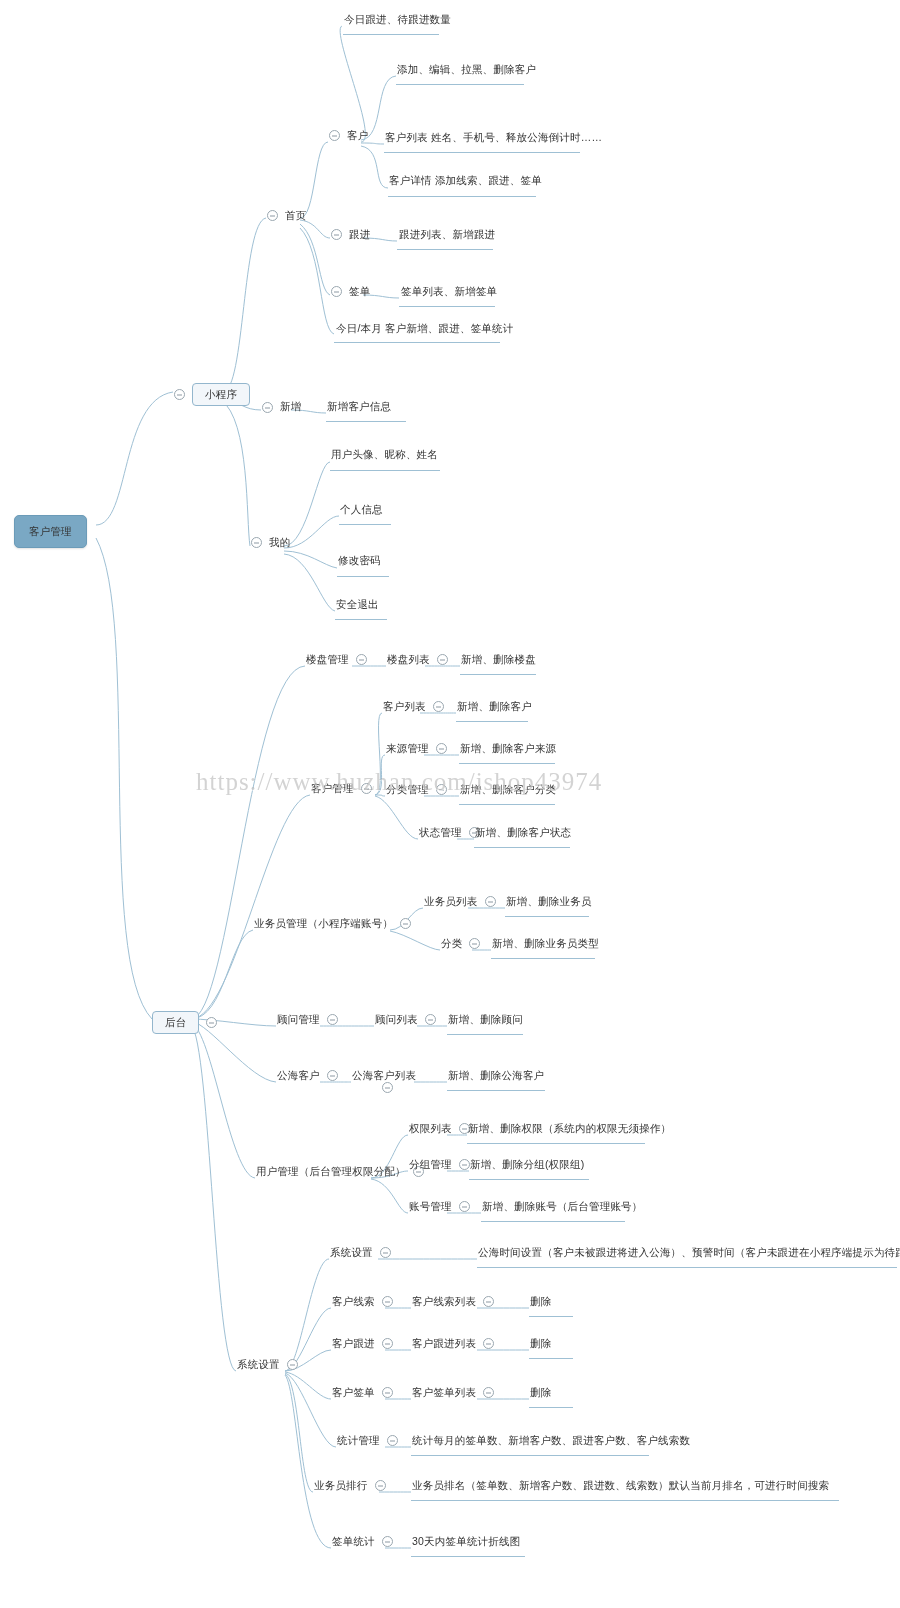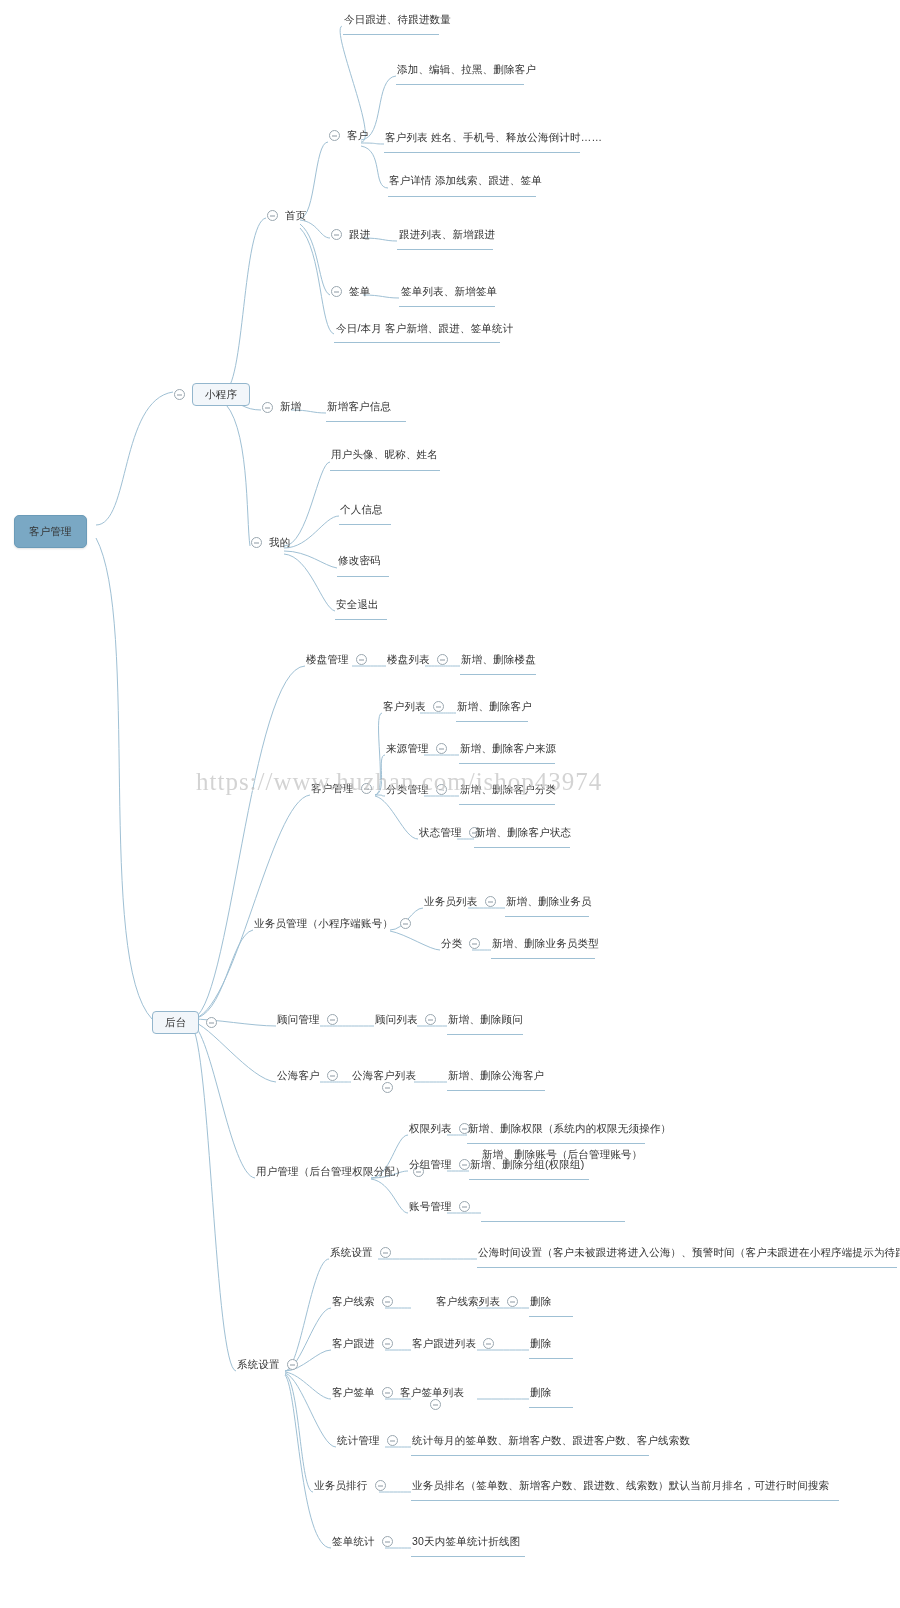--- a/index.html
+++ b/index.html
@@ -326,39 +326,39 @@
         <span class="lbl">分组管理</span>
         <span class="toggle gap-l"></span>
       </div>
       <div class="node" style="left: 470px; top: 1158px;">
         <span class="lbl">新增、删除分组(权限组)</span>
       </div>
       <div class="node" style="left: 409px; top: 1200px;">
         <span class="lbl">账号管理</span>
         <span class="toggle gap-l"></span>
       </div>
-      <div class="node" style="left: 482px; top: 1148px; justify-content: flex-end;">
+      <div class="node" style="left: 482px; top: 1200px; justify-content: flex-end;">
         <span class="lbl">新增、删除账号（后台管理账号）</span>
       </div>
       <div class="node" style="left: 237px; top: 1358px;">
         <span class="lbl">系统设置</span>
         <span class="toggle gap-l"></span>
       </div>
       <div class="node" style="left: 330px; top: 1246px;">
         <span class="lbl">系统设置</span>
         <span class="toggle gap-l"></span>
       </div>
       <div class="node" style="left: 478px; top: 1246px;">
         <span class="lbl">公海时间设置（客户未被跟进将进入公海）、预警时间（客户未跟进在小程序端提示为待跟进客户）</span>
       </div>
       <div class="node" style="left: 332px; top: 1295px;">
         <span class="lbl">客户线索</span>
         <span class="toggle gap-l"></span>
       </div>
-      <div class="node" style="left: 436px; top: 1295px;">
+      <div class="node" style="left: 412px; top: 1295px;">
         <span class="lbl">客户线索列表</span>
         <span class="toggle gap-l"></span>
       </div>
       <div class="node" style="left: 530px; top: 1295px;">
         <span class="lbl">删除</span>
       </div>
       <div class="node" style="left: 332px; top: 1337px;">
         <span class="lbl">客户跟进</span>
         <span class="toggle gap-l"></span>
       </div>
@@ -366,21 +366,21 @@
         <span class="lbl">客户跟进列表</span>
         <span class="toggle gap-l"></span>
       </div>
       <div class="node" style="left: 530px; top: 1337px;">
         <span class="lbl">删除</span>
       </div>
       <div class="node" style="left: 332px; top: 1386px;">
         <span class="lbl">客户签单</span>
         <span class="toggle gap-l"></span>
       </div>
-      <div class="node" style="left: 400px; top: 1386px; flex-direction: column;">
+      <div class="node" style="left: 412px; top: 1386px;">
         <span class="lbl">客户签单列表</span>
         <span class="toggle gap-l"></span>
       </div>
       <div class="node" style="left: 530px; top: 1386px;">
         <span class="lbl">删除</span>
       </div>
       <div class="node" style="left: 337px; top: 1434px;">
         <span class="lbl">统计管理</span>
         <span class="toggle gap-l"></span>
       </div>

